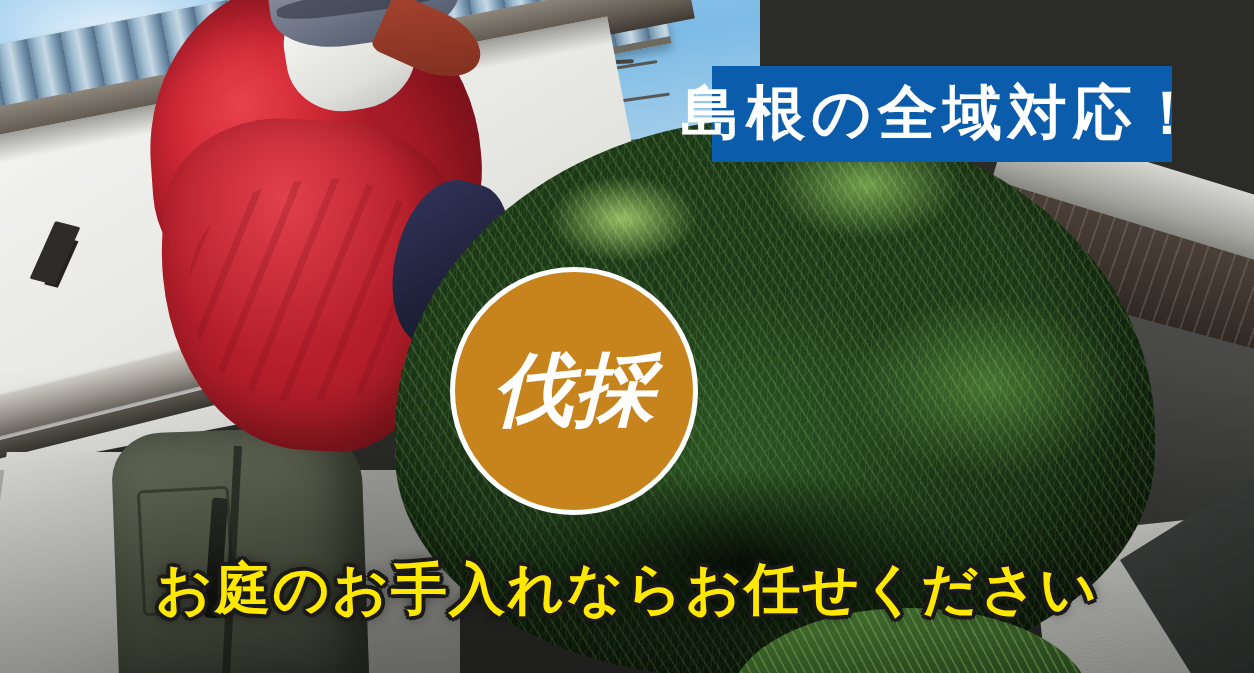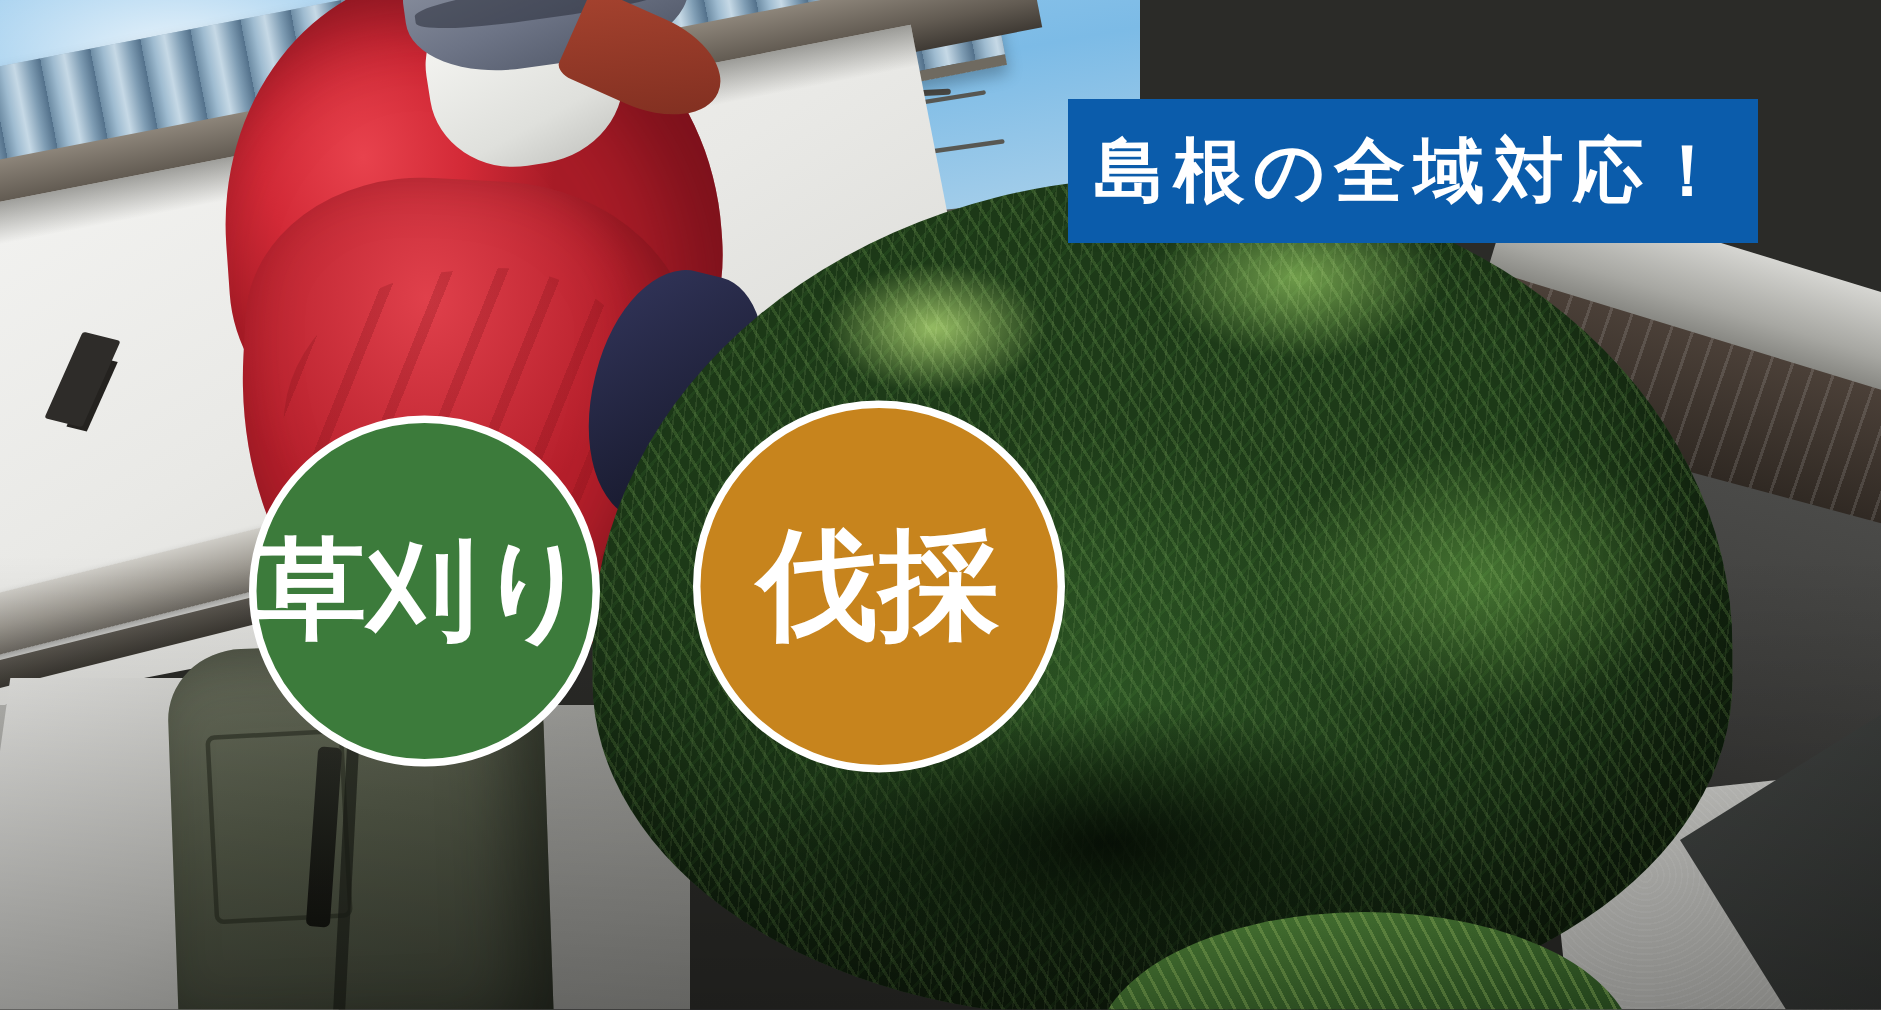--- a/index.html
+++ b/index.html
@@ -249,36 +249,36 @@
     pointer-events:none;
   }
 
   
   .badge{
     position:absolute;left:712px;top:66px;width:460px;height:96px;
     display:flex;align-items:center;justify-content:center;
     box-sizing:border-box;
   }
   .badge-text{
-    color:#fff;font-weight:bold;font-size:47px;letter-spacing:6px;
+    color:#fff;font-weight:bold;font-size:59px;letter-spacing:6px;
     white-space:nowrap;
   }
 
   .circle{
     position:absolute;border-radius:50%;
     border:5px solid #ffffff;
     display:flex;align-items:center;justify-content:center;
     box-sizing:border-box;
   }
   .circle span{
     color:#fff;font-weight:bold;white-space:nowrap;letter-spacing:1px;
   }
   #circle-1{left:166px;top:277px;width:234px;height:234px;}
   #circle-1 span{font-size:73px;}
-  #circle-2{left:462px;top:267px;width:248px;height:248px;}
+  #circle-2{left:450px;top:267px;width:248px;height:248px;font-style:italic;}
   #circle-2 span{font-size:80px;}
   #circle-3{left:742px;top:272px;width:250px;height:250px;}
   #circle-3 span{font-size:80px;}
 
   .tagline{
     position:absolute;left:0;top:552px;width:1254px;
     text-align:center;
   }
   .tagline span{
     font-size:56px;font-weight:bold;letter-spacing:2px;
@@ -345,23 +345,23 @@
     <div class="shrub-dark"></div>
     <div class="shrub-small"></div>
 
     <div class="photo-tone"></div>
   </div>
 
   <div class="badge" style="background-color: rgb(11, 92, 171);">
     <span class="badge-text">島根の全域対応！</span>
   </div>
 
-  <div class="circle" id="circle-1" style="background-color: rgb(60, 123, 59);">
-    <span>草刈り</span>
-  </div>
 
   <div class="circle" id="circle-2" style="background-color: rgb(199, 132, 29);">
     <span>伐採</span>
   </div>
 
 
+  <div class="tagline">
+    <span>お庭のお手入れならお任せください</span>
+  </div>
 
 </div>
 
 </body></html>

